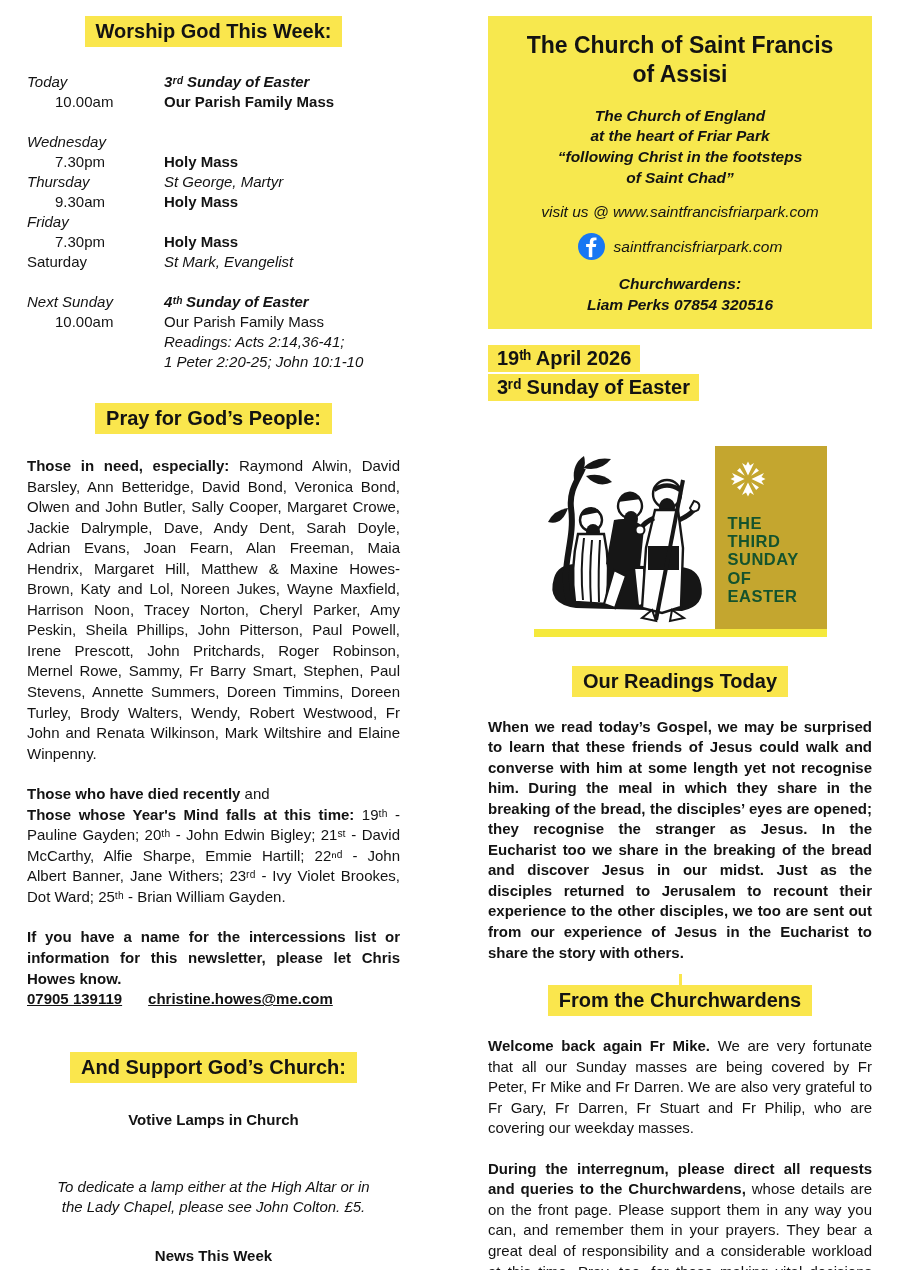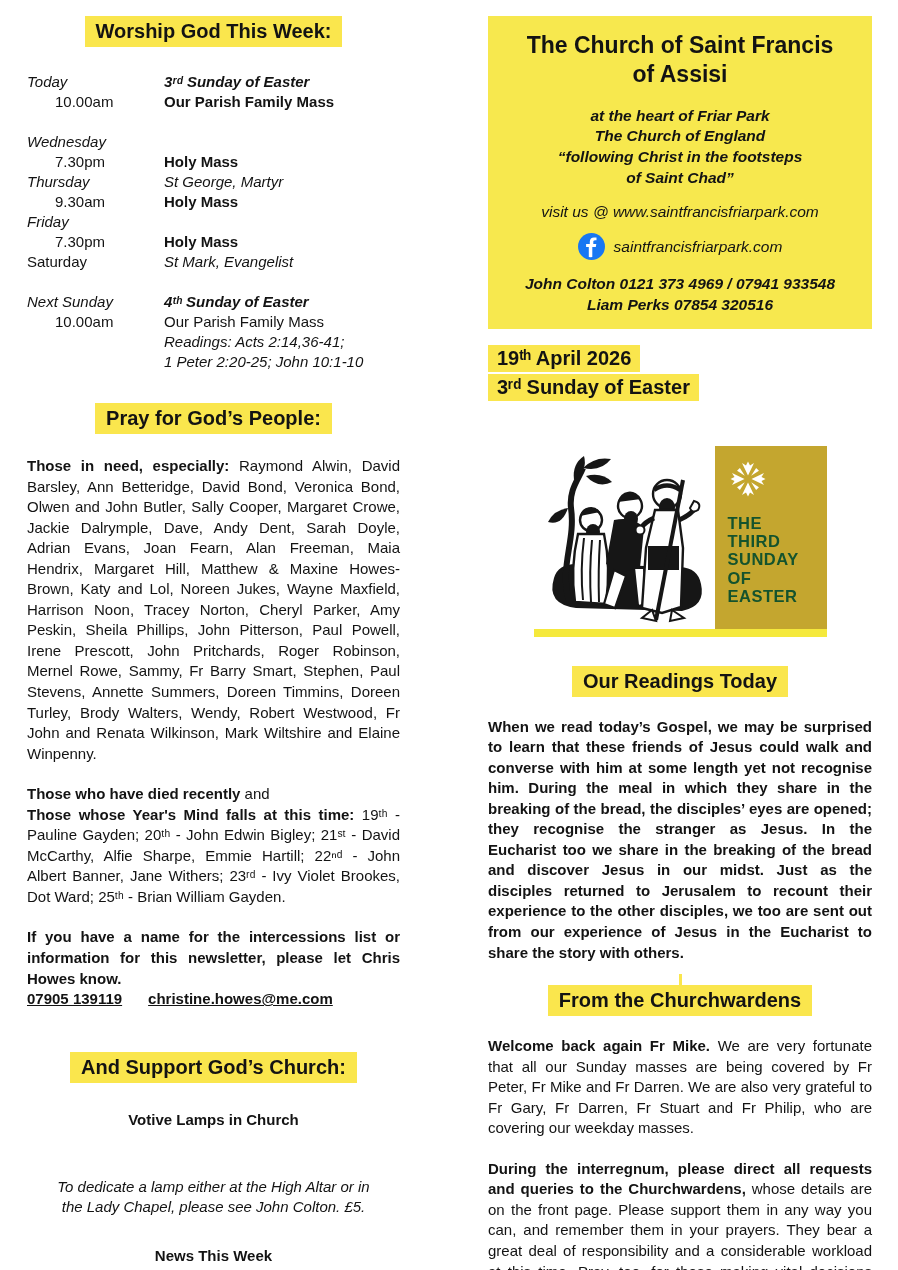--- a/index.html
+++ b/index.html
@@ -165,35 +165,35 @@
   </div>
 
   <div class="col right">
 
     <div class="church-box">
       <div class="box-title">
         <div>The Church of Saint Francis</div>
         <div>of Assisi</div>
       </div>
       <div class="tagline">
+        <div>The Church of England</div>
         <div>at the heart of Friar Park</div>
-        <div>The Church of England</div>
         <div>“following Christ in the footsteps</div>
         <div>of Saint Chad”</div>
       </div>
       <div class="visit">visit us @ www.saintfrancisfriarpark.com</div>
       <div class="fbrow">
         <svg class="fbicon" viewBox="0 0 27 27">
           <circle cx="13.5" cy="13.5" r="13.5" fill="#1877F2"></circle>
           <path d="M17.8 14.1l.5-3.1h-3V9c0-.9.4-1.7 1.8-1.7h1.4V4.6s-1.3-.2-2.5-.2c-2.5 0-4.2 1.5-4.2 4.3v2.3H8.1v3.1h2.7V24a10 10 0 0 0 3.5 0v-9.9h2.5z" fill="#fff"></path>
         </svg>
         <span class="fbtext">saintfrancisfriarpark.com</span>
       </div>
       <div class="cw">
-        <div>John Colton 0121 373 4969 / 07941 933548</div>
+        <div>Churchwardens:</div>
         <div>Liam Perks 07854 320516</div>
       </div>
     </div>
 
     <div class="dateblock">
       <span class="dline">19ᵗʰ April 2026</span><br>
       <span class="dline">3ʳᵈ Sunday of Easter</span>
     </div>
 
     <div class="emmaus">

